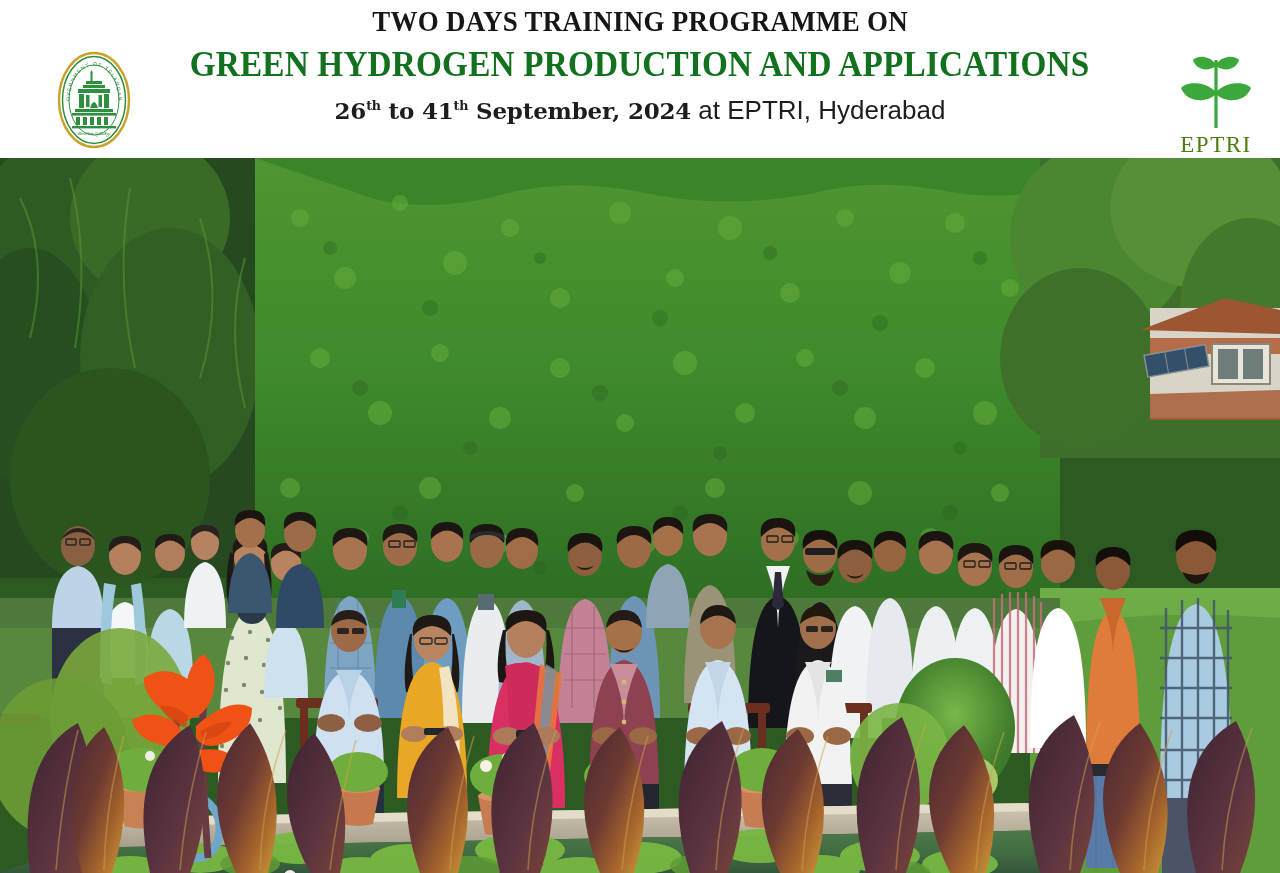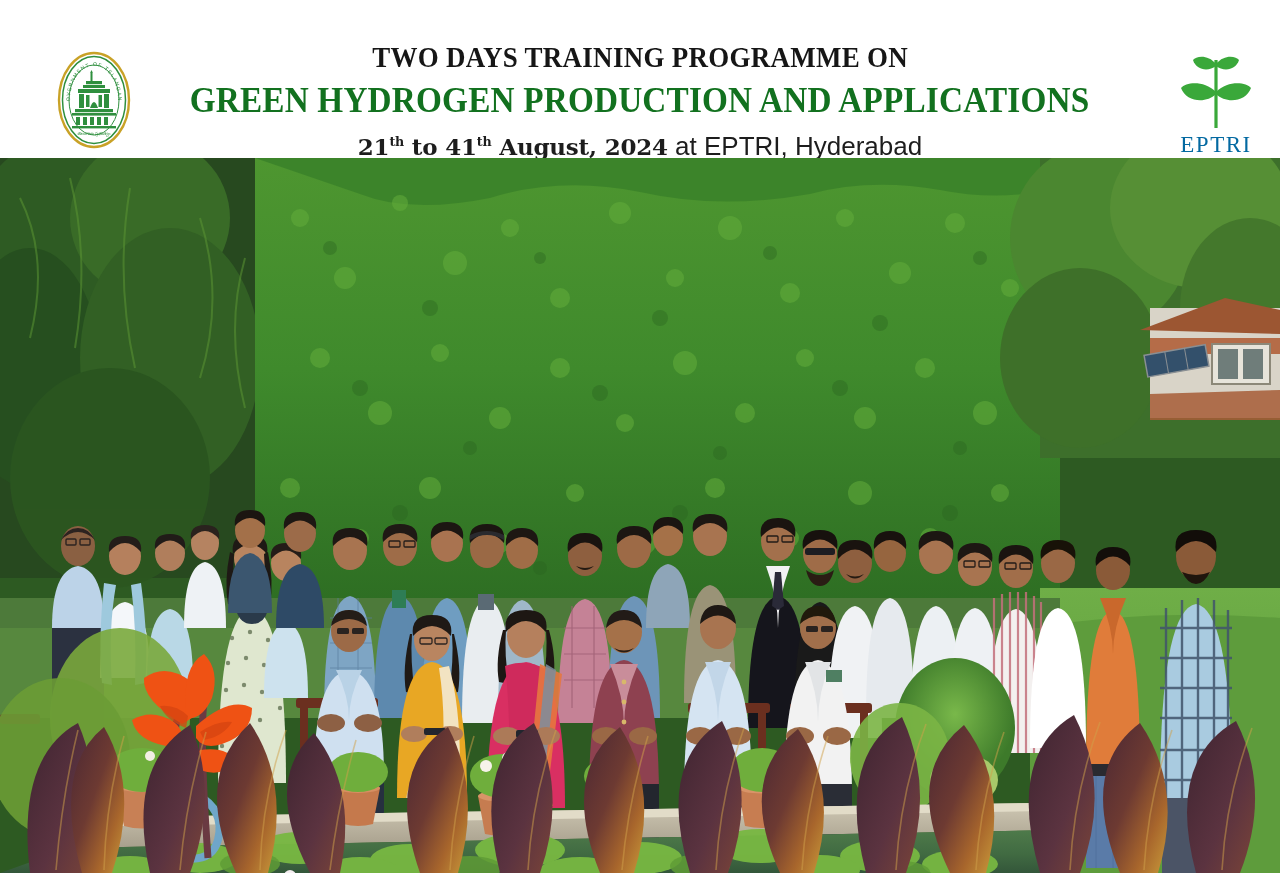--- a/index.html
+++ b/index.html
@@ -36,21 +36,20 @@
     position: absolute;
     left: 160px;
     top: 0;
     width: 960px;
     height: 131px;
     text-align: center;
     display: flex;
     flex-direction: column;
     justify-content: center;
     align-items: center;
-    margin-top: 36px;
   }
 
   .title-line1 {
     font-family: "Liberation Serif", serif;
     font-weight: bold;
     font-size: 29px;
     letter-spacing: 0.3px;
     color: #161616;
     line-height: 1.12;
     white-space: nowrap;
@@ -108,21 +107,21 @@
   }
   #eptri-logo .eptri-word {
     position: absolute;
     left: 0;
     bottom: -2px;
     width: 96px;
     text-align: center;
     font-family: "Liberation Serif", serif;
     font-size: 23px;
     letter-spacing: 1.5px;
-    color: #0369a1;
+    color: #4d7c0f;
   }
 
   
   #photo {
     position: absolute;
     left: 0;
     top: 158px;
     width: 1280px;
     height: 715px;
     overflow: hidden;
@@ -168,21 +167,21 @@
           <rect x="30" y="78" width="44" height="2.4"></rect>
         </g>
         <text x="52" y="86.5" font-family="'Liberation Sans', sans-serif" font-size="4.4" fill="#2f8f3e" text-anchor="middle">తెలంగాణ ప్రభుత్వం</text>
       </svg>
     </div>
 
     <div class="banner-text">
       <div class="title-line1">TWO DAYS TRAINING PROGRAMME ON</div>
       <div class="title-line2">GREEN HYDROGEN PRODUCTION AND APPLICATIONS</div>
       <div class="title-line3">
-        <span class="old"><span>21</span><sup>th</sup><span> to 41</span><sup>th</sup><span> August, 2024</span></span><span class="plain"> at EPTRI, Hyderabad</span>
+        <span class="old"><span>26</span><sup>th</sup><span> to 41</span><sup>th</sup><span> September, 2024</span></span><span class="plain"> at EPTRI, Hyderabad</span>
       </div>
     </div>
 
     <div id="eptri-logo">
       <svg width="96" height="86" viewBox="0 0 96 86" aria-hidden="true">
         <line x1="48" y1="80" x2="48" y2="12" stroke="#3aa83a" stroke-width="3.2"></line>
         <path d="M 48 16 C 40 6 28 8 25 12 C 28 22 40 24 48 18 Z" fill="#3aa83a"></path>
         <path d="M 48 16 C 56 6 68 8 71 12 C 68 22 56 24 48 18 Z" fill="#3aa83a"></path>
         <path d="M 48 44 C 36 32 18 34 13 40 C 18 54 38 56 48 46 Z" fill="#3aa83a"></path>
         <path d="M 48 44 C 60 32 78 34 83 40 C 78 54 58 56 48 46 Z" fill="#3aa83a"></path>

